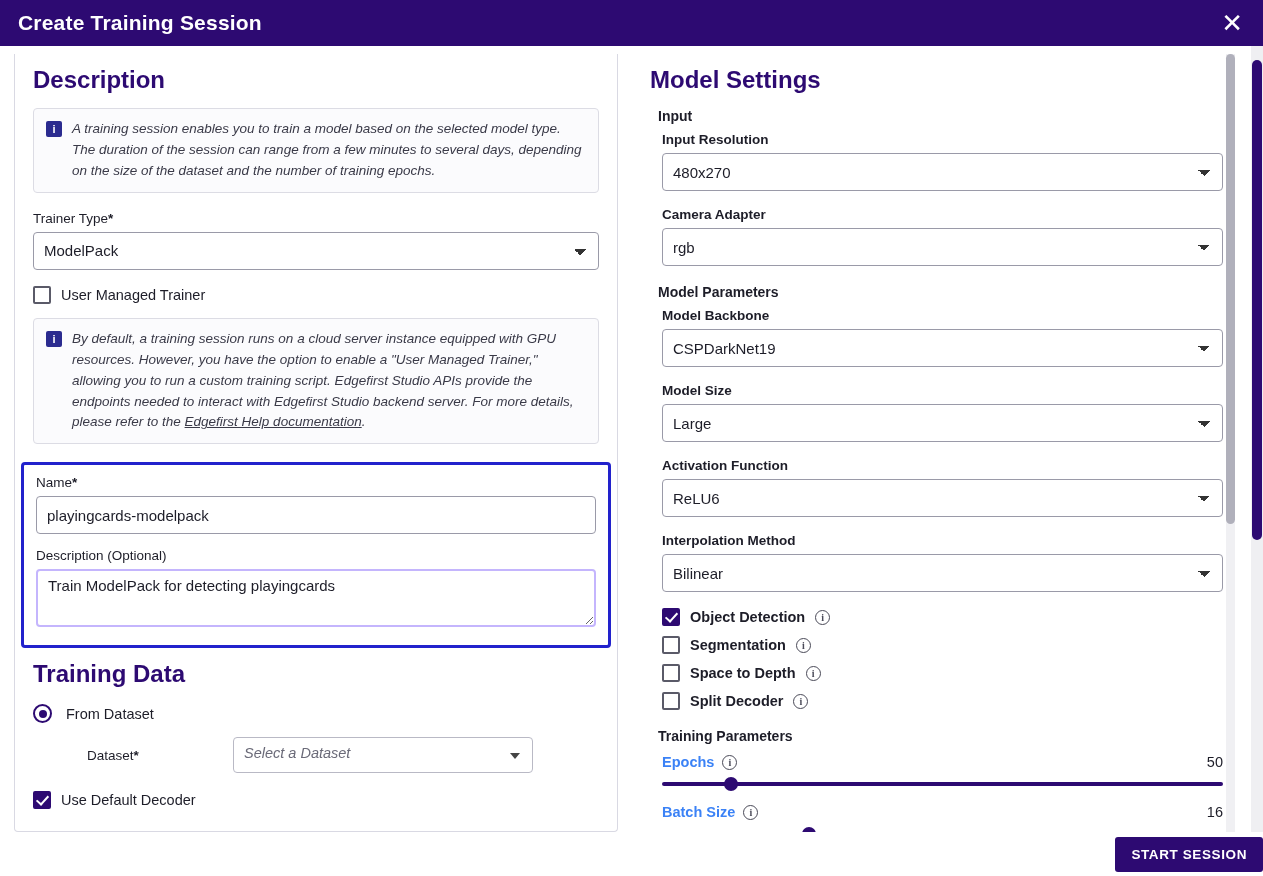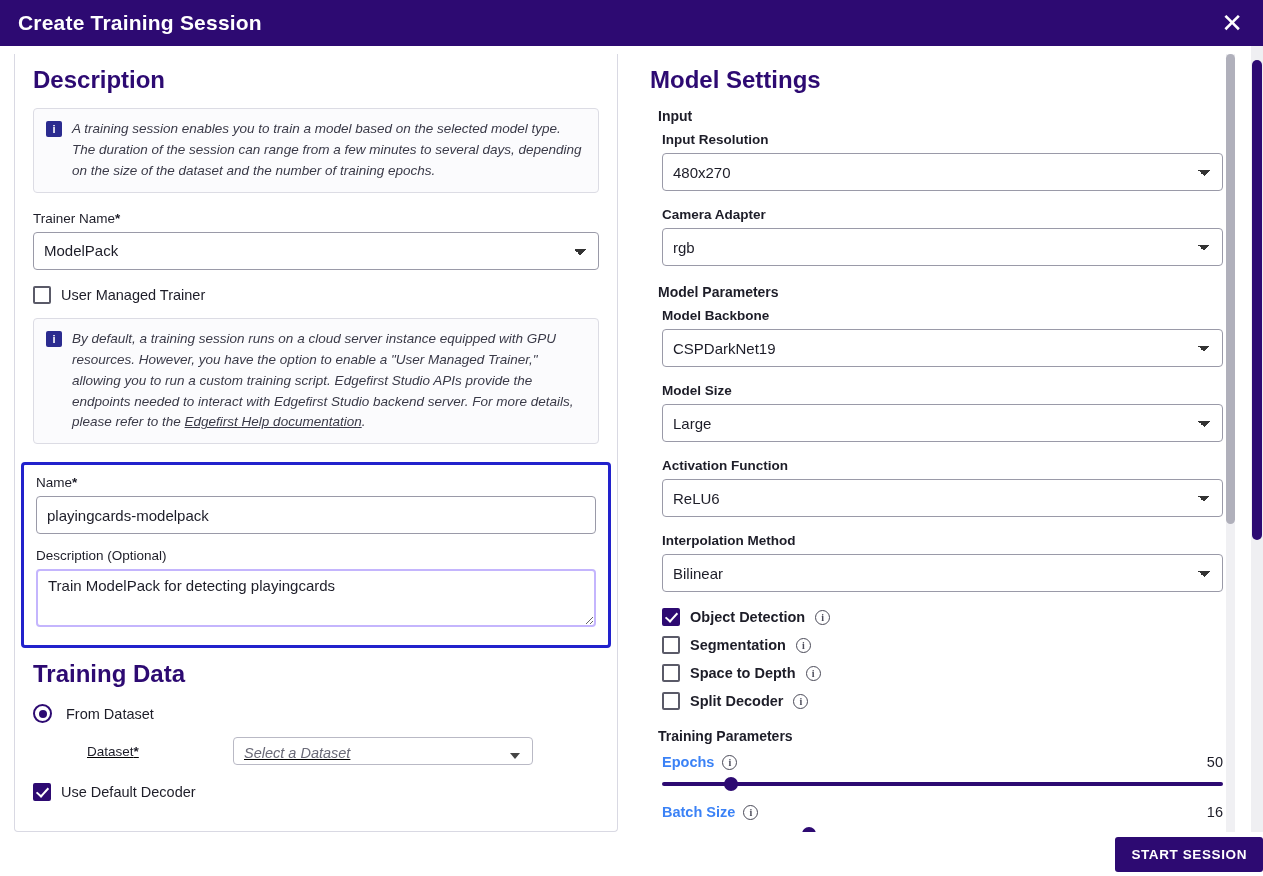--- a/index.html
+++ b/index.html
@@ -198,31 +198,30 @@
     left: 3.5px; top: 3.5px;
     width: 8px; height: 8px;
     border-radius: 50%;
     background: #2d0a72;
   }
   .radiorow .lbl { font-size: 14.5px; color: #1d1d28; }
   .dataset-row {
     display: flex;
     align-items: center;
     margin: 10px 0 18px 0;
-    text-decoration: underline;
   }
   .dataset-label {
     font-size: 13.5px;
     color: #1d1d28;
     width: 200px;
     padding-left: 54px;
   }
   .dataset-select {
     width: 300px;
-    height: 28px;
+    height: 36px;
     color: #6a6a78;
     font-style: italic;
     font-size: 14.5px;
     border: 1px solid #b9b9c5;
     border-radius: 4px;
     background: #fff;
     padding: 7px 10px;
     position: relative;
   }
   .dataset-select .arrow {
@@ -364,21 +363,21 @@
     <div class="col col-left">
 
       <h2 class="section">Description</h2>
 
       <div class="info">
         <span class="info-icon">i</span>
         <p>A training session enables you to train a model based on the selected model type. The duration of the session can range from a few minutes to several days, depending on the size of the dataset and the number of training epochs.</p>
       </div>
 
       <div class="fieldgroup">
-        <div class="flabel"><span>Trainer Name</span><span class="req">*</span></div>
+        <div class="flabel"><span>Trainer Type</span><span class="req">*</span></div>
         <select class="ctl">
           <option>ModelPack</option>
         </select>
       </div>
 
       <div class="checkrow">
         <span class="cbox"></span>
         <span class="lbl">User Managed Trainer</span>
       </div>
 

